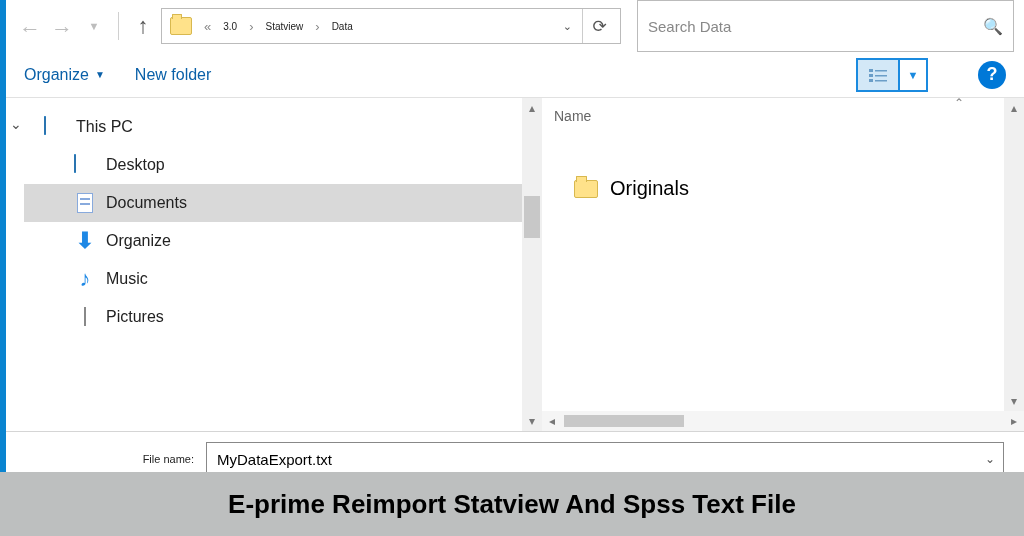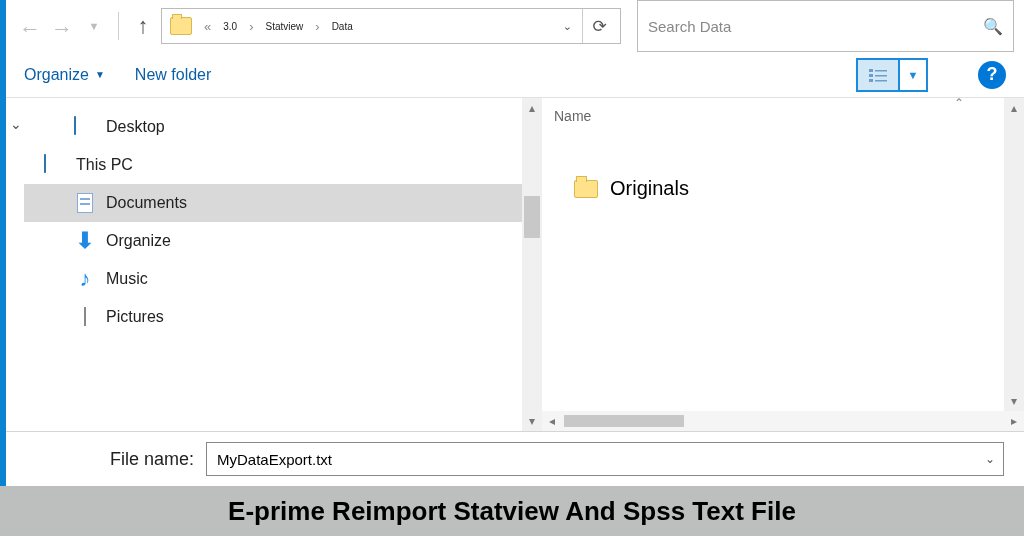--- a/index.html
+++ b/index.html
@@ -227,38 +227,38 @@
   .bottomfields {
     border-top: 1px solid #d5d5d5;
     padding: 10px 20px 6px 20px;
   }
   .fieldrow {
     display:flex; align-items:center;
     margin-bottom: 10px;
   }
   .fieldlabel {
     width: 180px; text-align:right;
-    font-size:18px; color:#222;
+    font-size:11px; color:#222;
     padding-right: 12px;
   }
   .fieldinput {
     flex:1;
     border:1px solid #888;
     height:30px;
     display:flex; align-items:center;
     padding:16px 10px;
     font-size:15px;
     background:#fff;
     position:relative;
   }
   .fieldinput .drop { position:absolute; right:8px; color:#555; font-size:12px; }
   .caption-bar {
     position:absolute;
     left:0; right:0; bottom:0;
-    height:50px;
+    height:64px;
     background:#bdbfbf;
     color:#000;
     font-weight:700;
     font-size:26px;
     display:flex; align-items:center; justify-content:center;
     font-family: Arial, sans-serif;
   }
 </style>
 </head>
 <body>
@@ -312,27 +312,27 @@
         </svg>
       </div>
       <div class="view-drop-btn">▼</div>
     </div>
     <div class="help-btn">?</div>
   </div>
 
   <div class="mainarea">
     <div class="treepane">
       <span class="tree-caret" style="left:4px; top:18px;">⌄</span>
+      <div class="tree-item">
+        <span class="ic ic-pc"><span class="screen"></span><span class="base"></span></span>
+        <span>This PC</span>
+      </div>
       <div class="tree-item child">
         <span class="ic ic-desktop"><span class="screen"></span><span class="base"></span></span>
         <span>Desktop</span>
-      </div>
-      <div class="tree-item">
-        <span class="ic ic-pc"><span class="screen"></span><span class="base"></span></span>
-        <span>This PC</span>
       </div>
       <div class="tree-item child selected">
         <span class="ic ic-doc">
             <span class="page"></span>
           </span>
         <span>Documents</span>
       </div>
       <div class="tree-item child">
         <span class="ic ic-down">⬇</span>
         <span>Organize</span>

